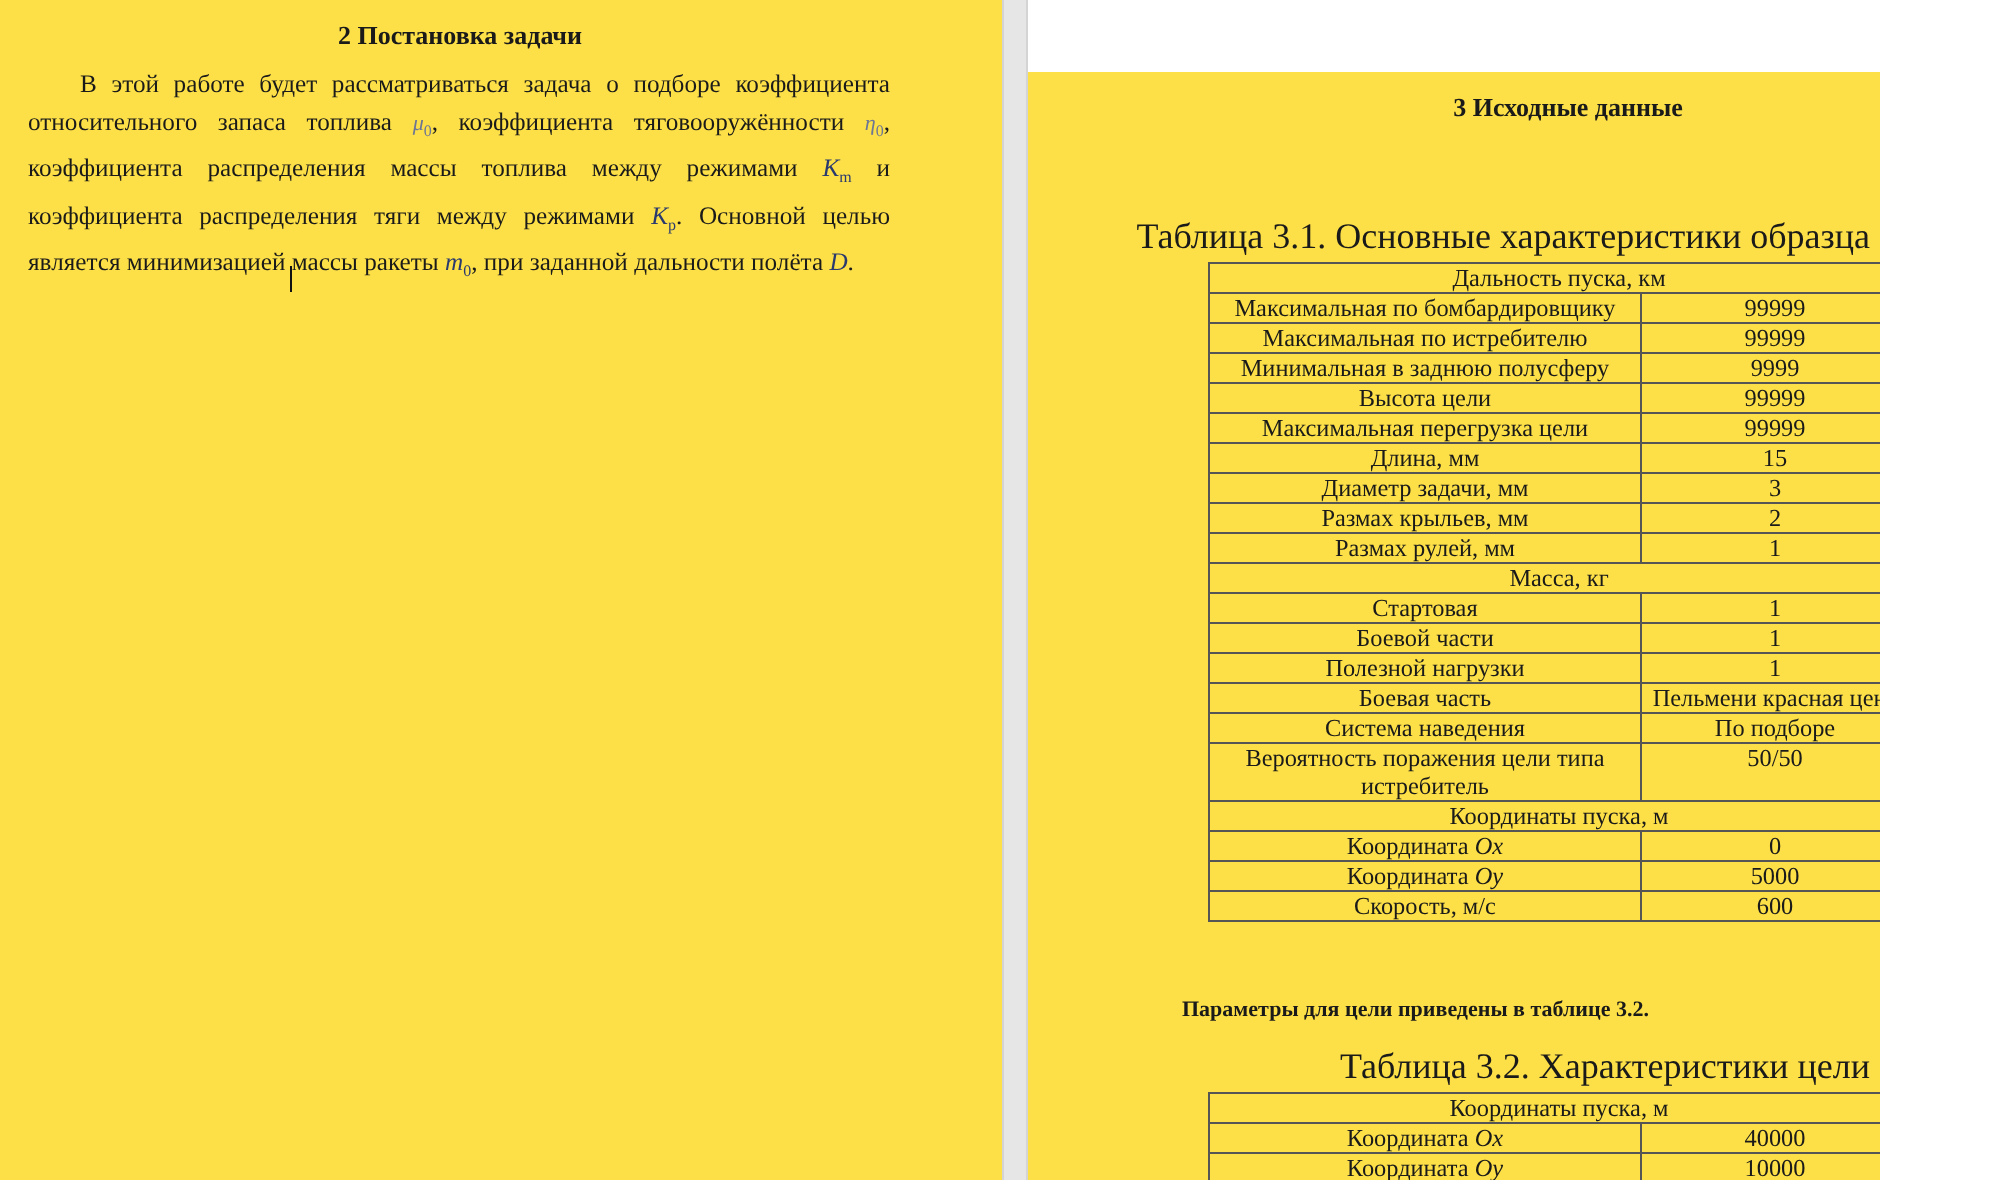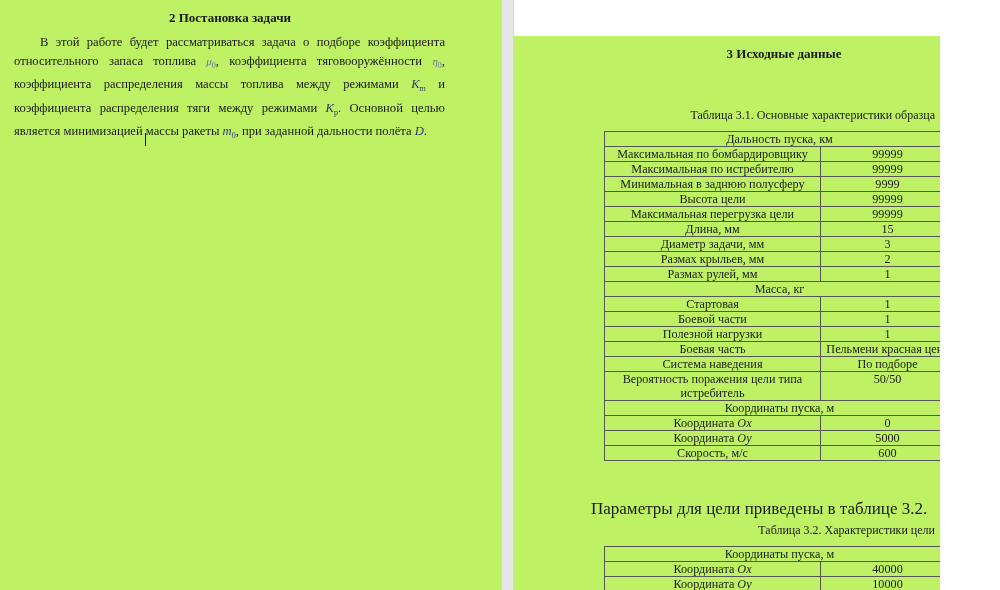--- a/index.html
+++ b/index.html
@@ -2,45 +2,45 @@
 <html><head>
 <meta charset="utf-8">
 <style>
   html, body { margin: 0; padding: 0; }
   body {
     width: 1000px; height: 590px; overflow: hidden; position: relative;
     background: #ffffff;
     font-family: "Liberation Serif", "DejaVu Serif", serif;
     color: #1a1a1a;
   }
-  .page { position: absolute; top: 0; height: 590px; background: #bef264; overflow: hidden; }
+  .page { position: absolute; top: 0; height: 590px; background: #fde047; overflow: hidden; }
   #page-left { left: 0; width: 501px; }
   #page-right { left: 514px; width: 426px; margin-top: 36px; }
   #gap { position: absolute; left: 501px; top: 0; width: 13px; height: 590px; background: #e6e6e6;
          border-left: 1px solid #d4d4d4; border-right: 1px solid #d4d4d4; box-sizing: border-box; }
 
   .heading { position: absolute; font-weight: bold; font-size: 13px; text-align: center; }
   #left-heading { left: 0; width: 460px; top: 10px; }
   #right-heading { left: 20px; width: 500px; top: 10px; }
 
   .para { position: absolute; font-size: 12.6px; line-height: 18.5px; text-align: justify; }
   #left-para { left: 14px; width: 431px; top: 33px; }
   #right-para { left: 51px; width: 433px; top: 33px; }
   .para .indent { display: inline-block; width: 26px; }
   .math { font-style: italic; color: #2b3a6e; margin-top: 30px; }
   .math-light { color: #6d7695; font-size: 11px; }
   .math sub { font-size: 8px; font-style: normal; vertical-align: -3px; }
 
   #cursor { position: absolute; left: 145px; top: 133px; width: 1px; height: 13px; background: #111; }
 
-  .caption { position: absolute; font-size: 12px; right: 5px; text-align: right; }
+  .caption { position: absolute; font-size: 18px; right: 5px; text-align: right; }
   #caption-31 { top: 72px; }
   #caption-32 { top: 487px; }
 
-  .plain-line { position: absolute; font-size: 17px; }
+  .plain-line { position: absolute; font-size: 11px; font-weight: bold; }
   #target-intro { left: 77px; top: 463px; }
 
   table.data {
     position: absolute; border-collapse: collapse;
     font-size: 12.2px; line-height: 14px; table-layout: fixed;
   }
   table.data td {
     border: 1px solid #555; padding: 0 3px; text-align: center; vertical-align: bottom;
     height: 14px;
   }

